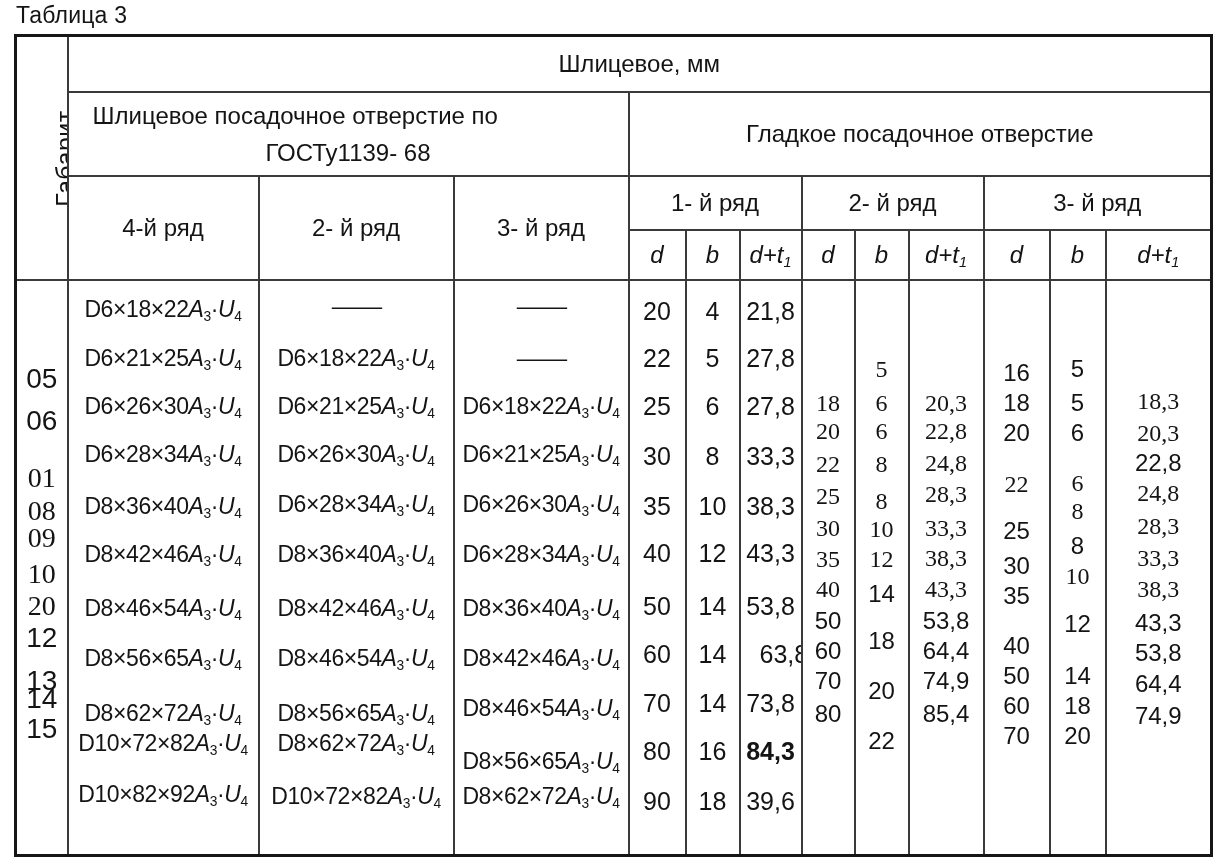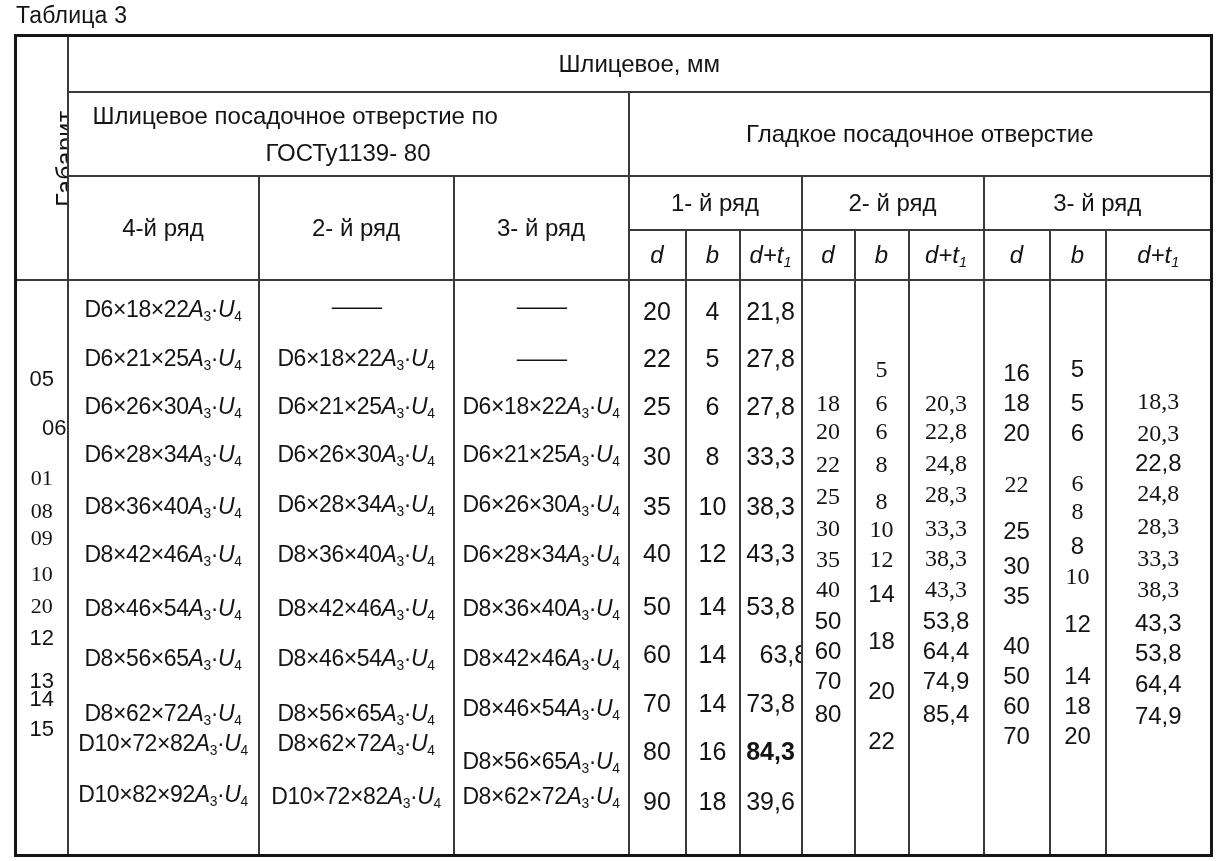--- a/index.html
+++ b/index.html
@@ -24,21 +24,21 @@
   .ryad-right{height:52px;}
   .sub-hdr{height:48px;text-align:center;}
   .math{font-style:italic;font-size:24px;}
   .gabarit-cell{text-align:center;}
   .rot{display:inline-block;transform:rotate(-90deg);white-space:nowrap;font-size:25px;letter-spacing:0.5px;}
   .body-cell{vertical-align:top;}
   .stack{position:relative;height:573px;}
   .v{position:absolute;left:0;right:0;top:0;text-align:center;transform:translateY(-50%);line-height:1;white-space:nowrap;}
   .desig{font-size:23px;letter-spacing:-0.4px;}
   .num{font-size:25px;}
-  .gab{font-size:22px;}
+  .gab{font-size:28px;}
   .sm{font-size:24px;}
   .serif{font-family:"Liberation Serif",serif;}
   .dash{transform:translateY(-50%) scaleX(2.1);font-size:24px;}
   sub{font-size:0.6em;line-height:0;vertical-align:-0.3em;}
   i{font-style:italic;}
 </style>
 </head>
 <body>
 
 <div class="page-title">Таблица 3</div>
@@ -66,21 +66,21 @@
       <div class="rot">Габарит</div>
     </td>
     <td colspan="12" class="hdr sizes-cell">
       <span>Шлицевое, мм</span>
     </td>
   </tr>
 
   <tr>
     <td colspan="3" class="hdr spline-title-cell">
       <div class="l1">Шлицевое посадочное отверстие по</div>
-      <div class="l2">ГОСТу1139- 80</div>
+      <div class="l2">ГОСТу1139- 68</div>
     </td>
     <td colspan="9" class="hdr">
       <span>Гладкое посадочное отверстие</span>
     </td>
   </tr>
 
   <tr>
     <td rowspan="2" class="hdr ryad-left">4-й ряд</td>
     <td rowspan="2" class="hdr ryad-left">2- й ряд</td>
     <td rowspan="2" class="hdr ryad-left">3- й ряд</td>
@@ -98,21 +98,21 @@
     <td class="sub-hdr math">d+t<sub>1</sub></td>
     <td class="sub-hdr math">d</td>
     <td class="sub-hdr math">b</td>
     <td class="sub-hdr math">d+t<sub>1</sub></td>
   </tr>
 
   <tr>
     <td class="body-cell">
           <div class="stack">
             <div class="v num gab" style="top: 98px;">05</div>
-            <div class="v num gab" style="top: 147px; text-align: right;">06</div>
+            <div class="v num gab" style="top: 140px;">06</div>
             <div class="v num gab serif" style="top: 197px;">01</div>
             <div class="v num gab serif" style="top: 230px;">08</div>
             <div class="v num gab serif" style="top: 257px;">09</div>
             <div class="v num gab serif" style="top: 293px;">10</div>
             <div class="v num gab serif" style="top: 325px;">20</div>
             <div class="v num gab" style="top: 357px;">12</div>
             <div class="v num gab" style="top: 400px;">13</div>
             <div class="v num gab" style="top: 418px;">14</div>
             <div class="v num gab" style="top: 448px;">15</div>
           </div>

